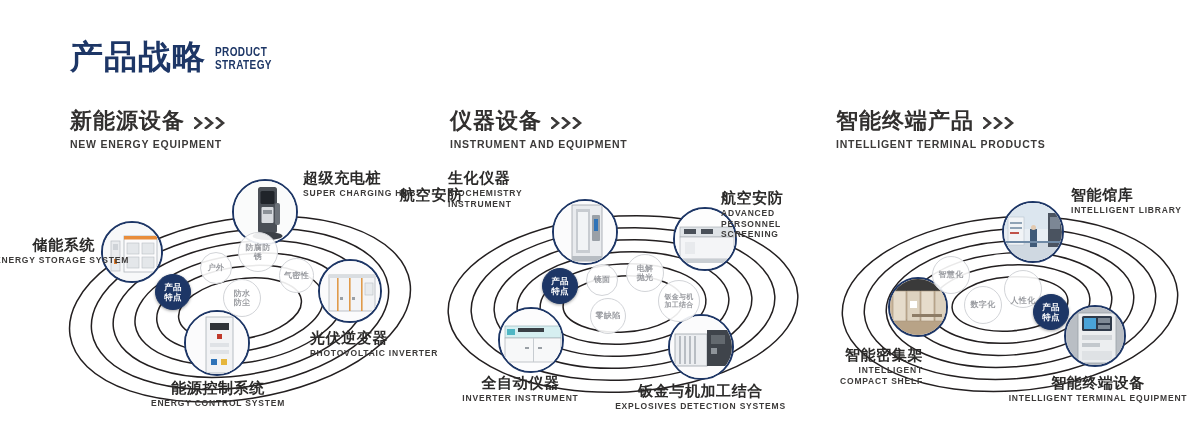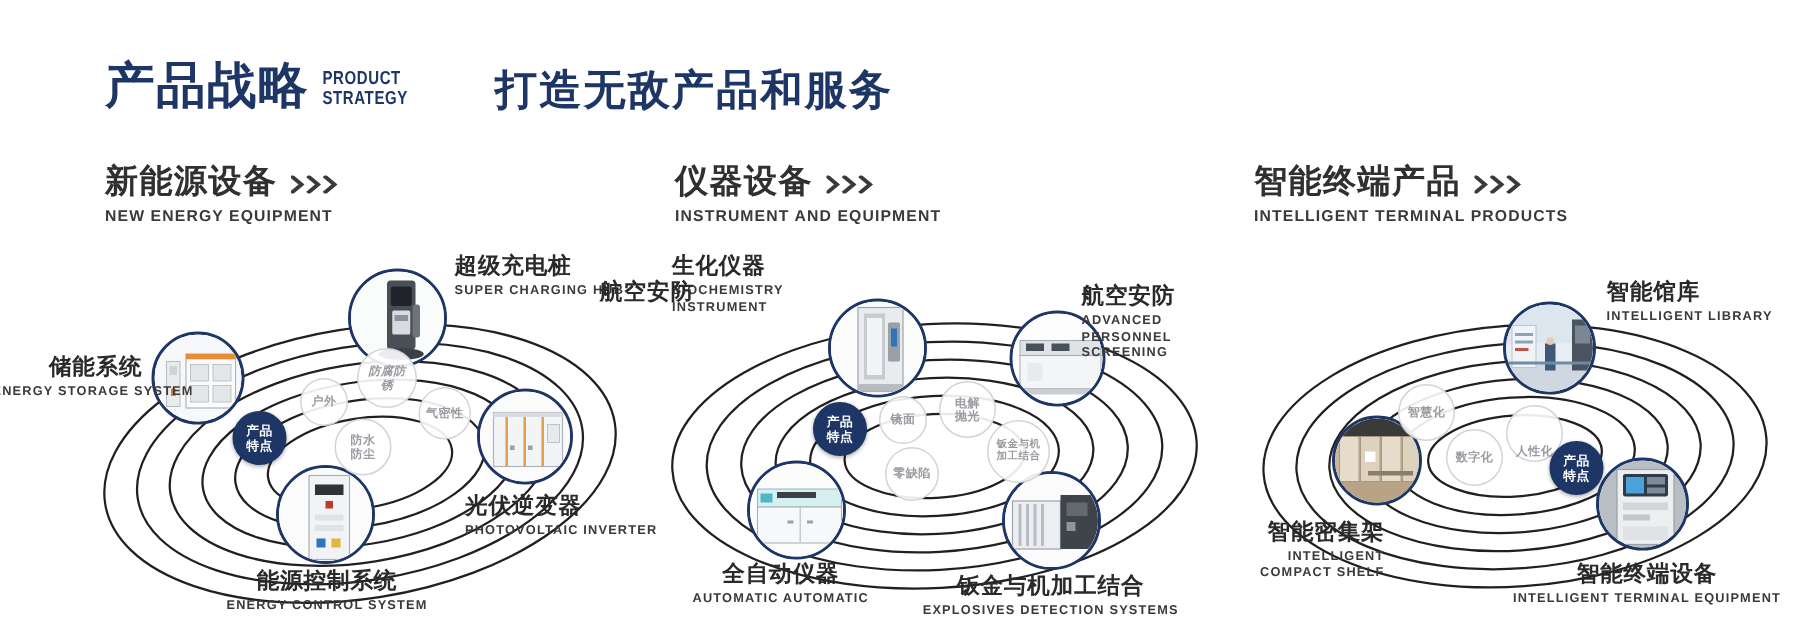--- a/index.html
+++ b/index.html
@@ -87,21 +87,20 @@
 
 <div id="stage">
 
   <div class="hdr">
     <div class="hdr-cn">产品战略</div>
     <div class="hdr-en">
       <div>PRODUCT</div>
       <div>STRATEGY</div>
     </div>
   </div>
-  <div class="hdr-slogan">打造无敌产品和服务</div>
 
   <div class="sect" style="left:70px;top:95px;">
     <div class="sect-cn">
       <span>新能源设备</span>
       <span class="chev">
         <svg width="34" height="12" viewBox="0 0 34 12">
           <path d="M1,1 L7,6 L1,11" fill="none" stroke="#3c3a39" stroke-width="2.6" stroke-linecap="square"></path>
           <path d="M12,1 L18,6 L12,11" fill="none" stroke="#3c3a39" stroke-width="2.6" stroke-linecap="square"></path>
           <path d="M23,1 L29,6 L23,11" fill="none" stroke="#3c3a39" stroke-width="2.6" stroke-linecap="square"></path>
         </svg>
@@ -231,21 +230,21 @@
     </div>
 
     <div class="feat core" style="left:110px;top:100px;width:36px;height:36px;flex-direction:column;">
       <span>产品</span>
       <span>特点</span>
     </div>
     <div class="feat" style="left:155px;top:78px;width:32px;height:32px;">
       <span>户外</span>
     </div>
     <div class="feat" style="left:193px;top:58px;width:40px;height:40px;">
-      <span style="display:block;width:26px;font-style:italic;">防腐防锈</span>
+      <span style="display:block;width:26px;">防腐防锈</span>
     </div>
     <div class="feat" style="left:178px;top:105px;width:38px;height:38px;">
       <span style="display:block;width:24px;">防水防尘</span>
     </div>
     <div class="feat" style="left:234px;top:84px;width:35px;height:35px;">
       <span style="display:block;width:26px;">气密性</span>
     </div>
   </div>
 
   <div class="cluster" style="left:428px;top:160px;">
@@ -330,21 +329,21 @@
           <rect x="7" y="20" width="8" height="6" fill="#4fb6c4"></rect>
           <rect x="5" y="29" width="56" height="24" fill="#f7f8f9" stroke="#a9afb6" stroke-width=".7"></rect>
           <rect x="33" y="29" width="1" height="24" fill="#c7ccd1"></rect>
           <rect x="25" y="38" width="4" height="2" fill="#9aa0a6"></rect>
           <rect x="38" y="38" width="4" height="2" fill="#9aa0a6"></rect>
         </svg>
       </div>
     </div>
     <div class="lbl c" style="left:-15px;top:200px;width:215px;">
       <div class="cn">全自动仪器</div>
-      <div class="en">AUTOMATIC AUTOMATIC</div>
+      <div class="en">INVERTER INSTRUMENT</div>
     </div>
 
     <div class="feat core" style="left:114px;top:94px;width:36px;height:36px;flex-direction:column;">
       <span>产品</span>
       <span>特点</span>
     </div>
     <div class="feat" style="left:158px;top:90px;width:32px;height:32px;">
       <span>镜面</span>
     </div>
     <div class="feat" style="left:198px;top:80px;width:38px;height:38px;">

